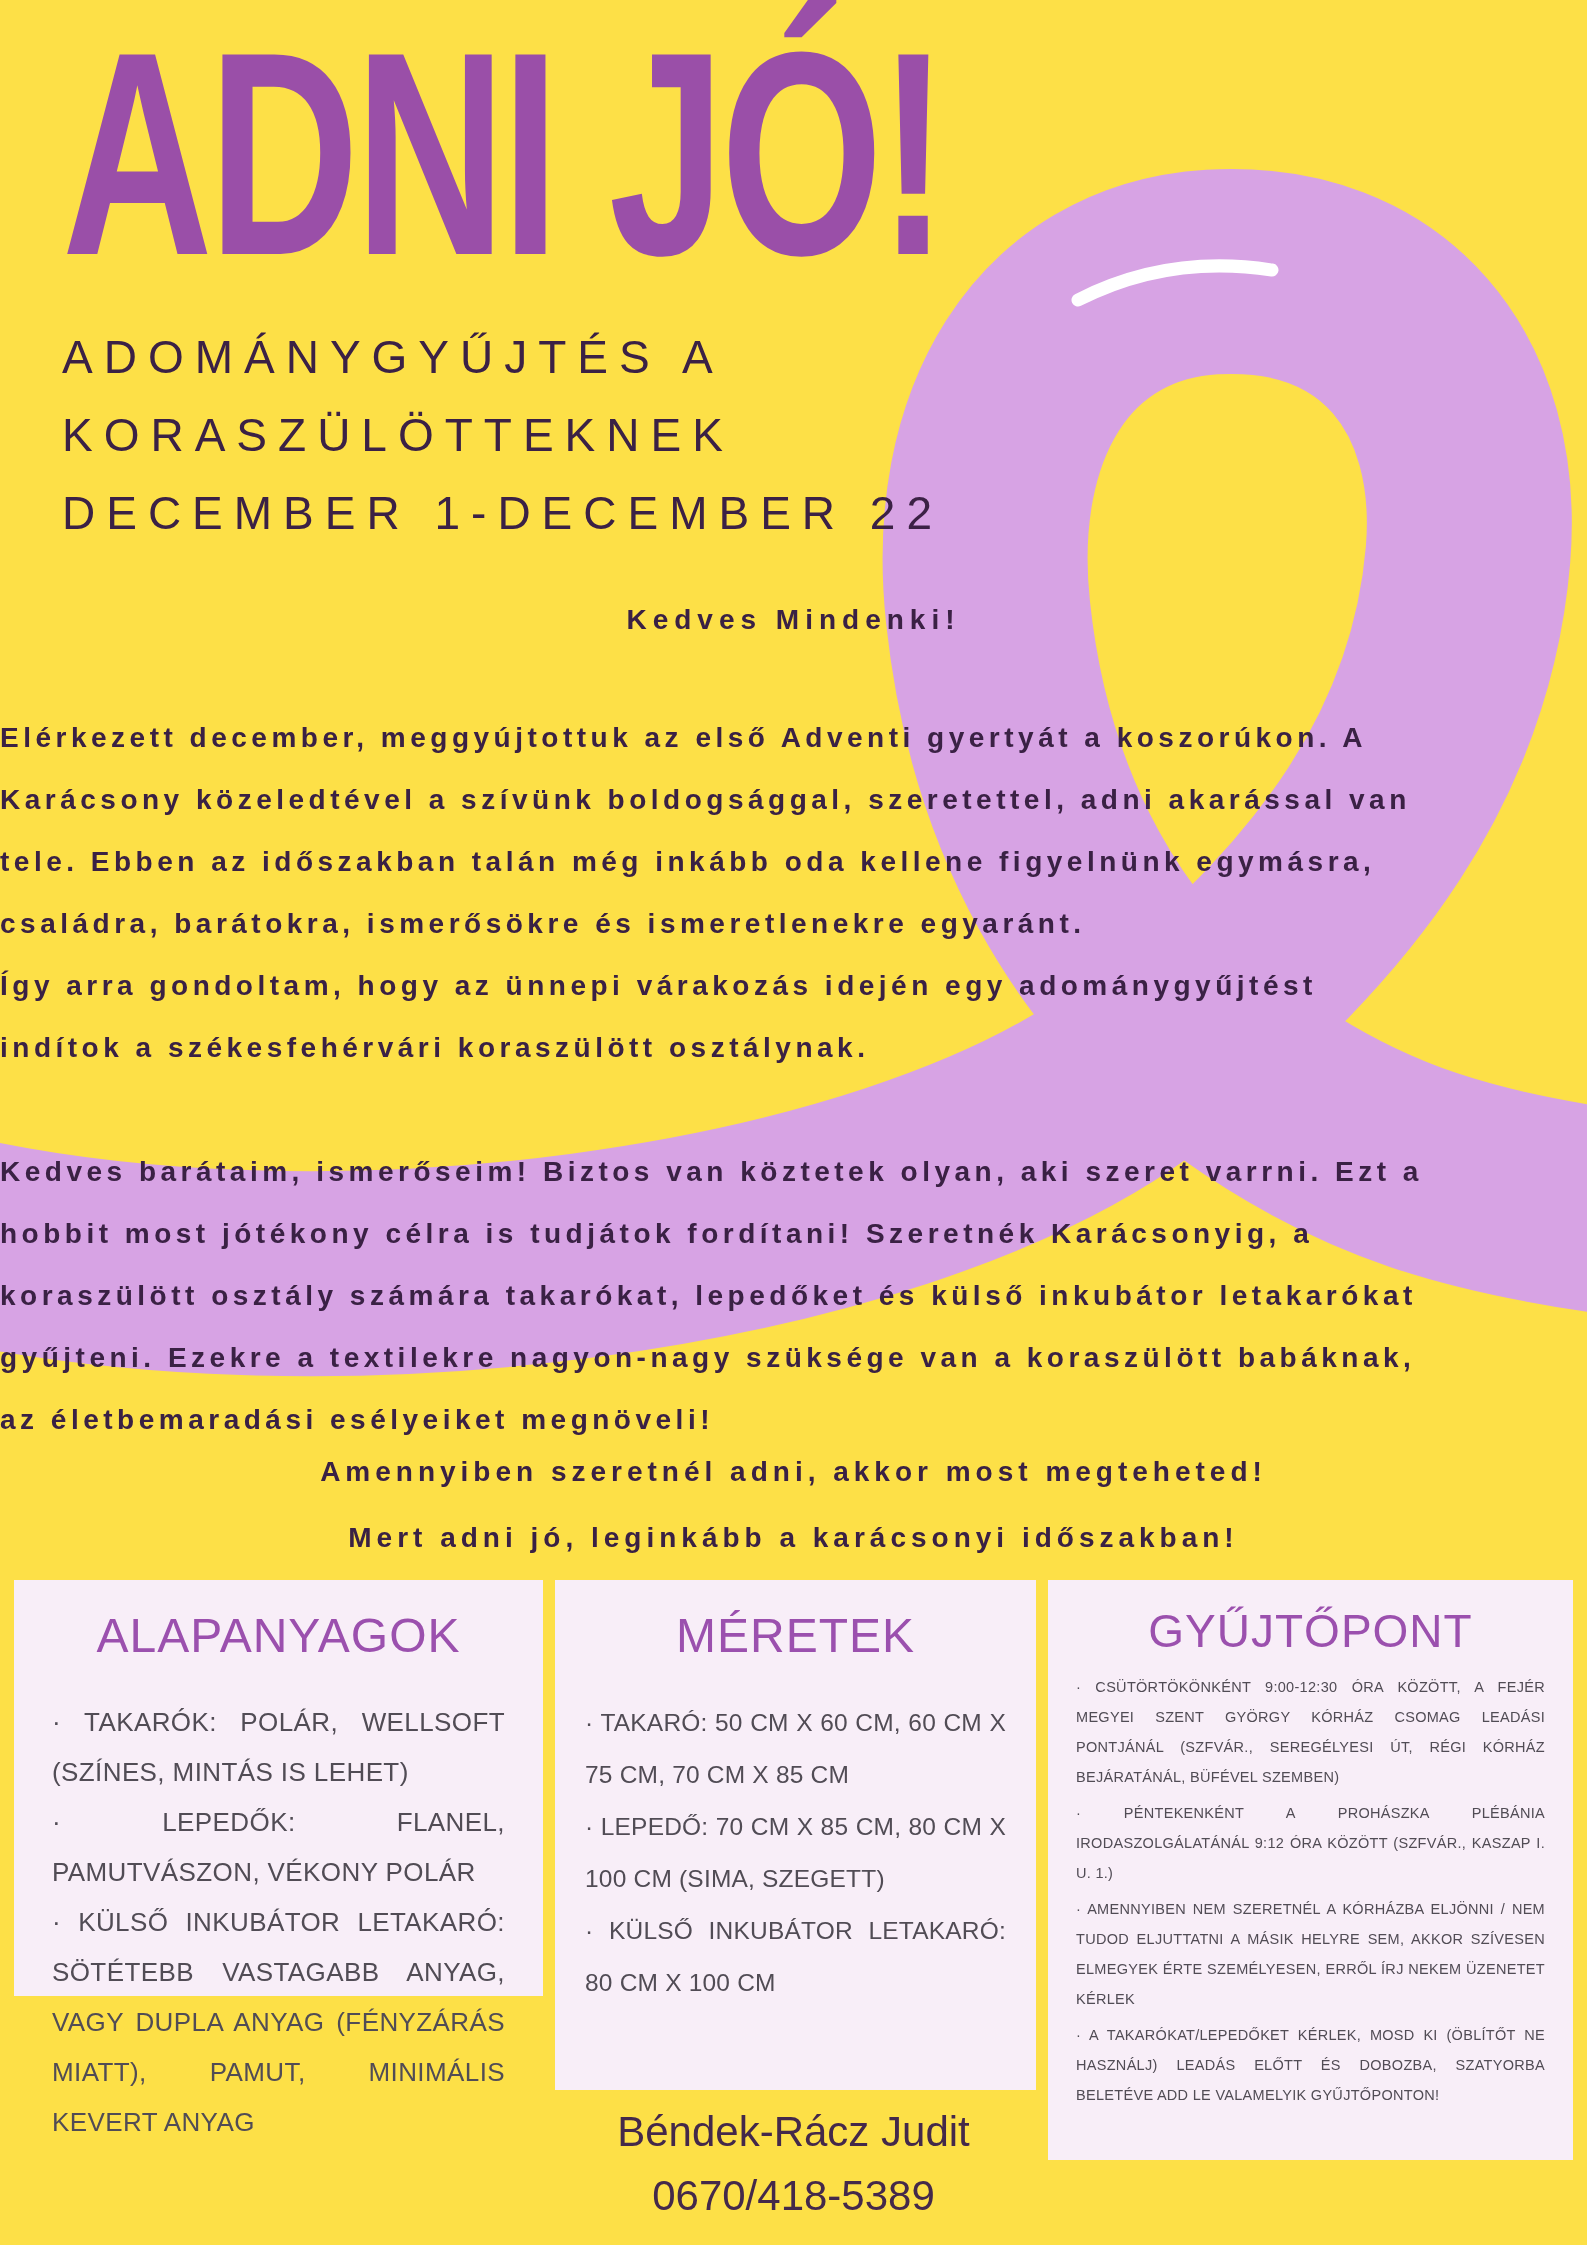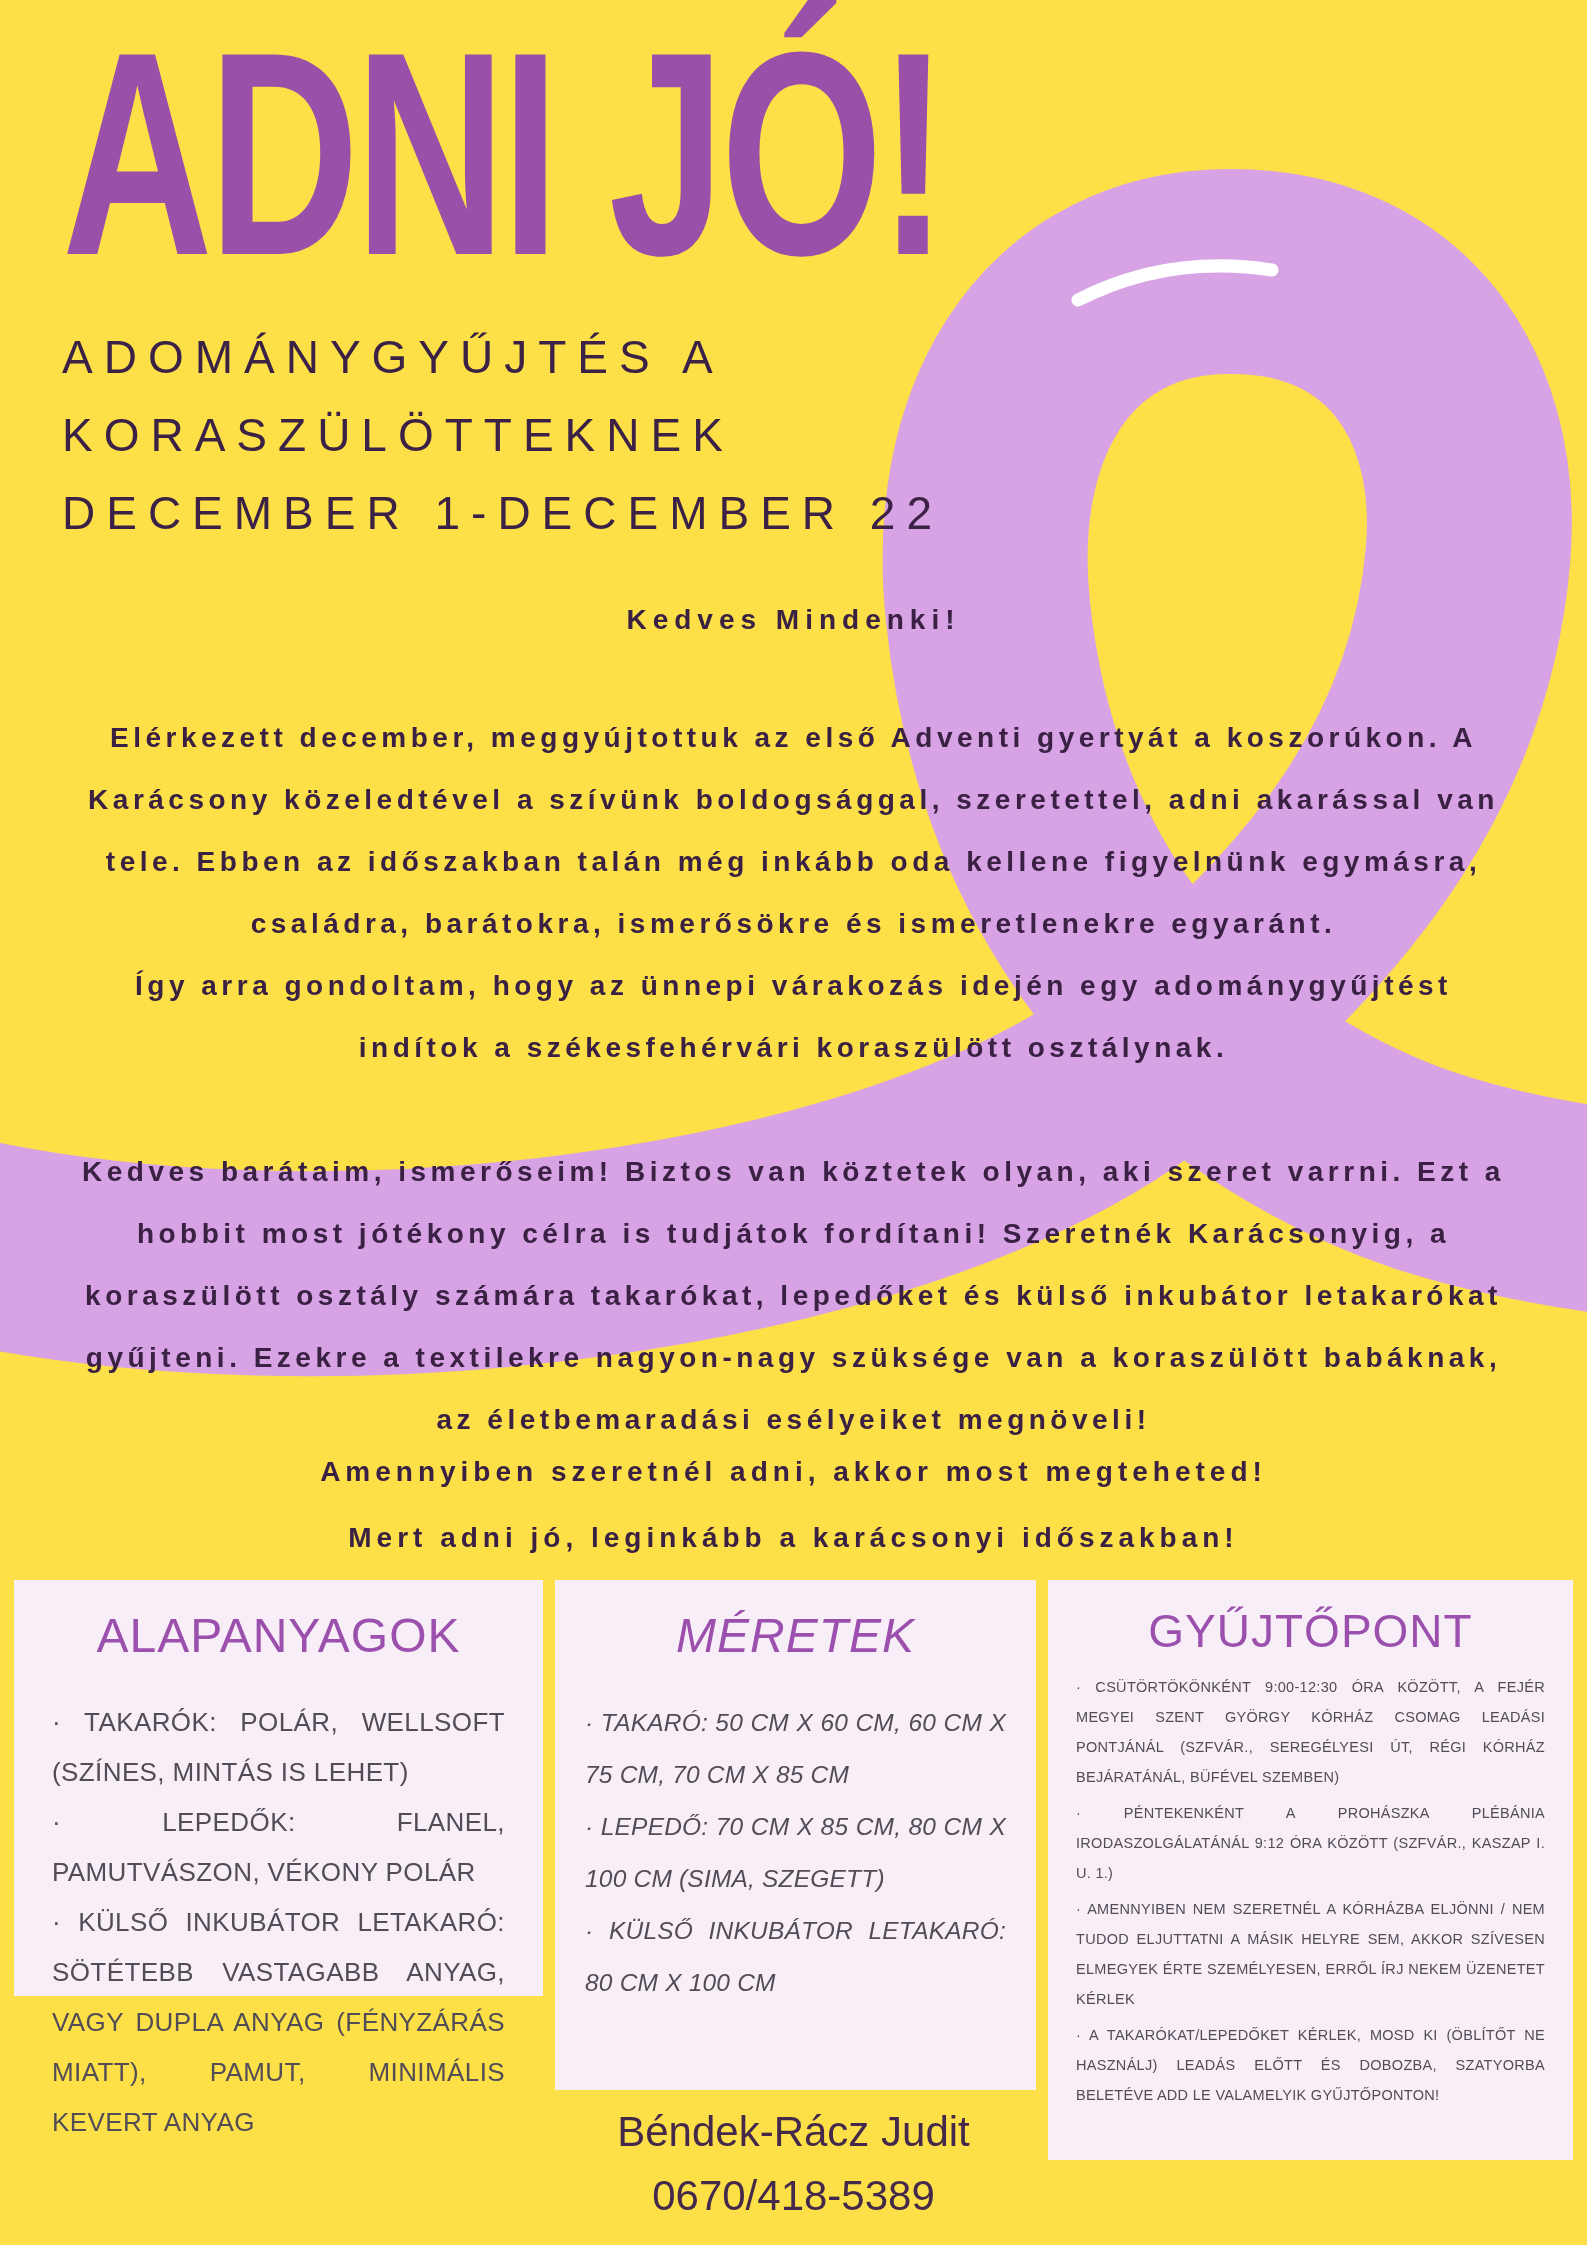--- a/index.html
+++ b/index.html
@@ -35,37 +35,37 @@
   }
   .centerline{
     position:absolute;left:0;width:100%;
     text-align:center;
     font-weight:700;
     color:#3a2144;
   }
   .greeting{top:600px;font-size:28px;letter-spacing:6px;line-height:40px;}
   .para{
     position:absolute;left:0;width:100%;
-    text-align:center;font-weight:700;
+    text-align:left;font-weight:700;
     font-size:28px;letter-spacing:4.5px;line-height:62px;
     color:#3a2144;
   }
   .para-1{top:707px;}
   .para-2{top:1141px;}
   .cta{font-size:28px;letter-spacing:5px;line-height:40px;}
   .cta-1{top:1452px;}
   .cta-2{top:1518px;}
 
   .panel{
     position:absolute;top:1580px;
     background:#f8eef8;
     box-sizing:border-box;
   }
   .panel-1{left:14px;width:529px;height:416px;padding:28px 38px 0 38px;}
-  .panel-2{left:555px;width:481px;height:510px;padding:28px 30px 0 30px;font-style:italic;}
+  .panel-2{left:555px;width:481px;height:510px;padding:28px 30px 0 30px;}
   .panel-3{left:1048px;width:525px;height:580px;padding:24px 28px 0 28px;}
   .panel h2{
     margin:0;text-align:center;
     font-size:48px;font-weight:400;
     letter-spacing:1px;color:#9b50ae;
   }
   .panel-3 h2{font-size:46px;}
   .col-items{margin-top:34px;}
   .panel-3 .col-items{margin-top:14px;}
   .col-item{

